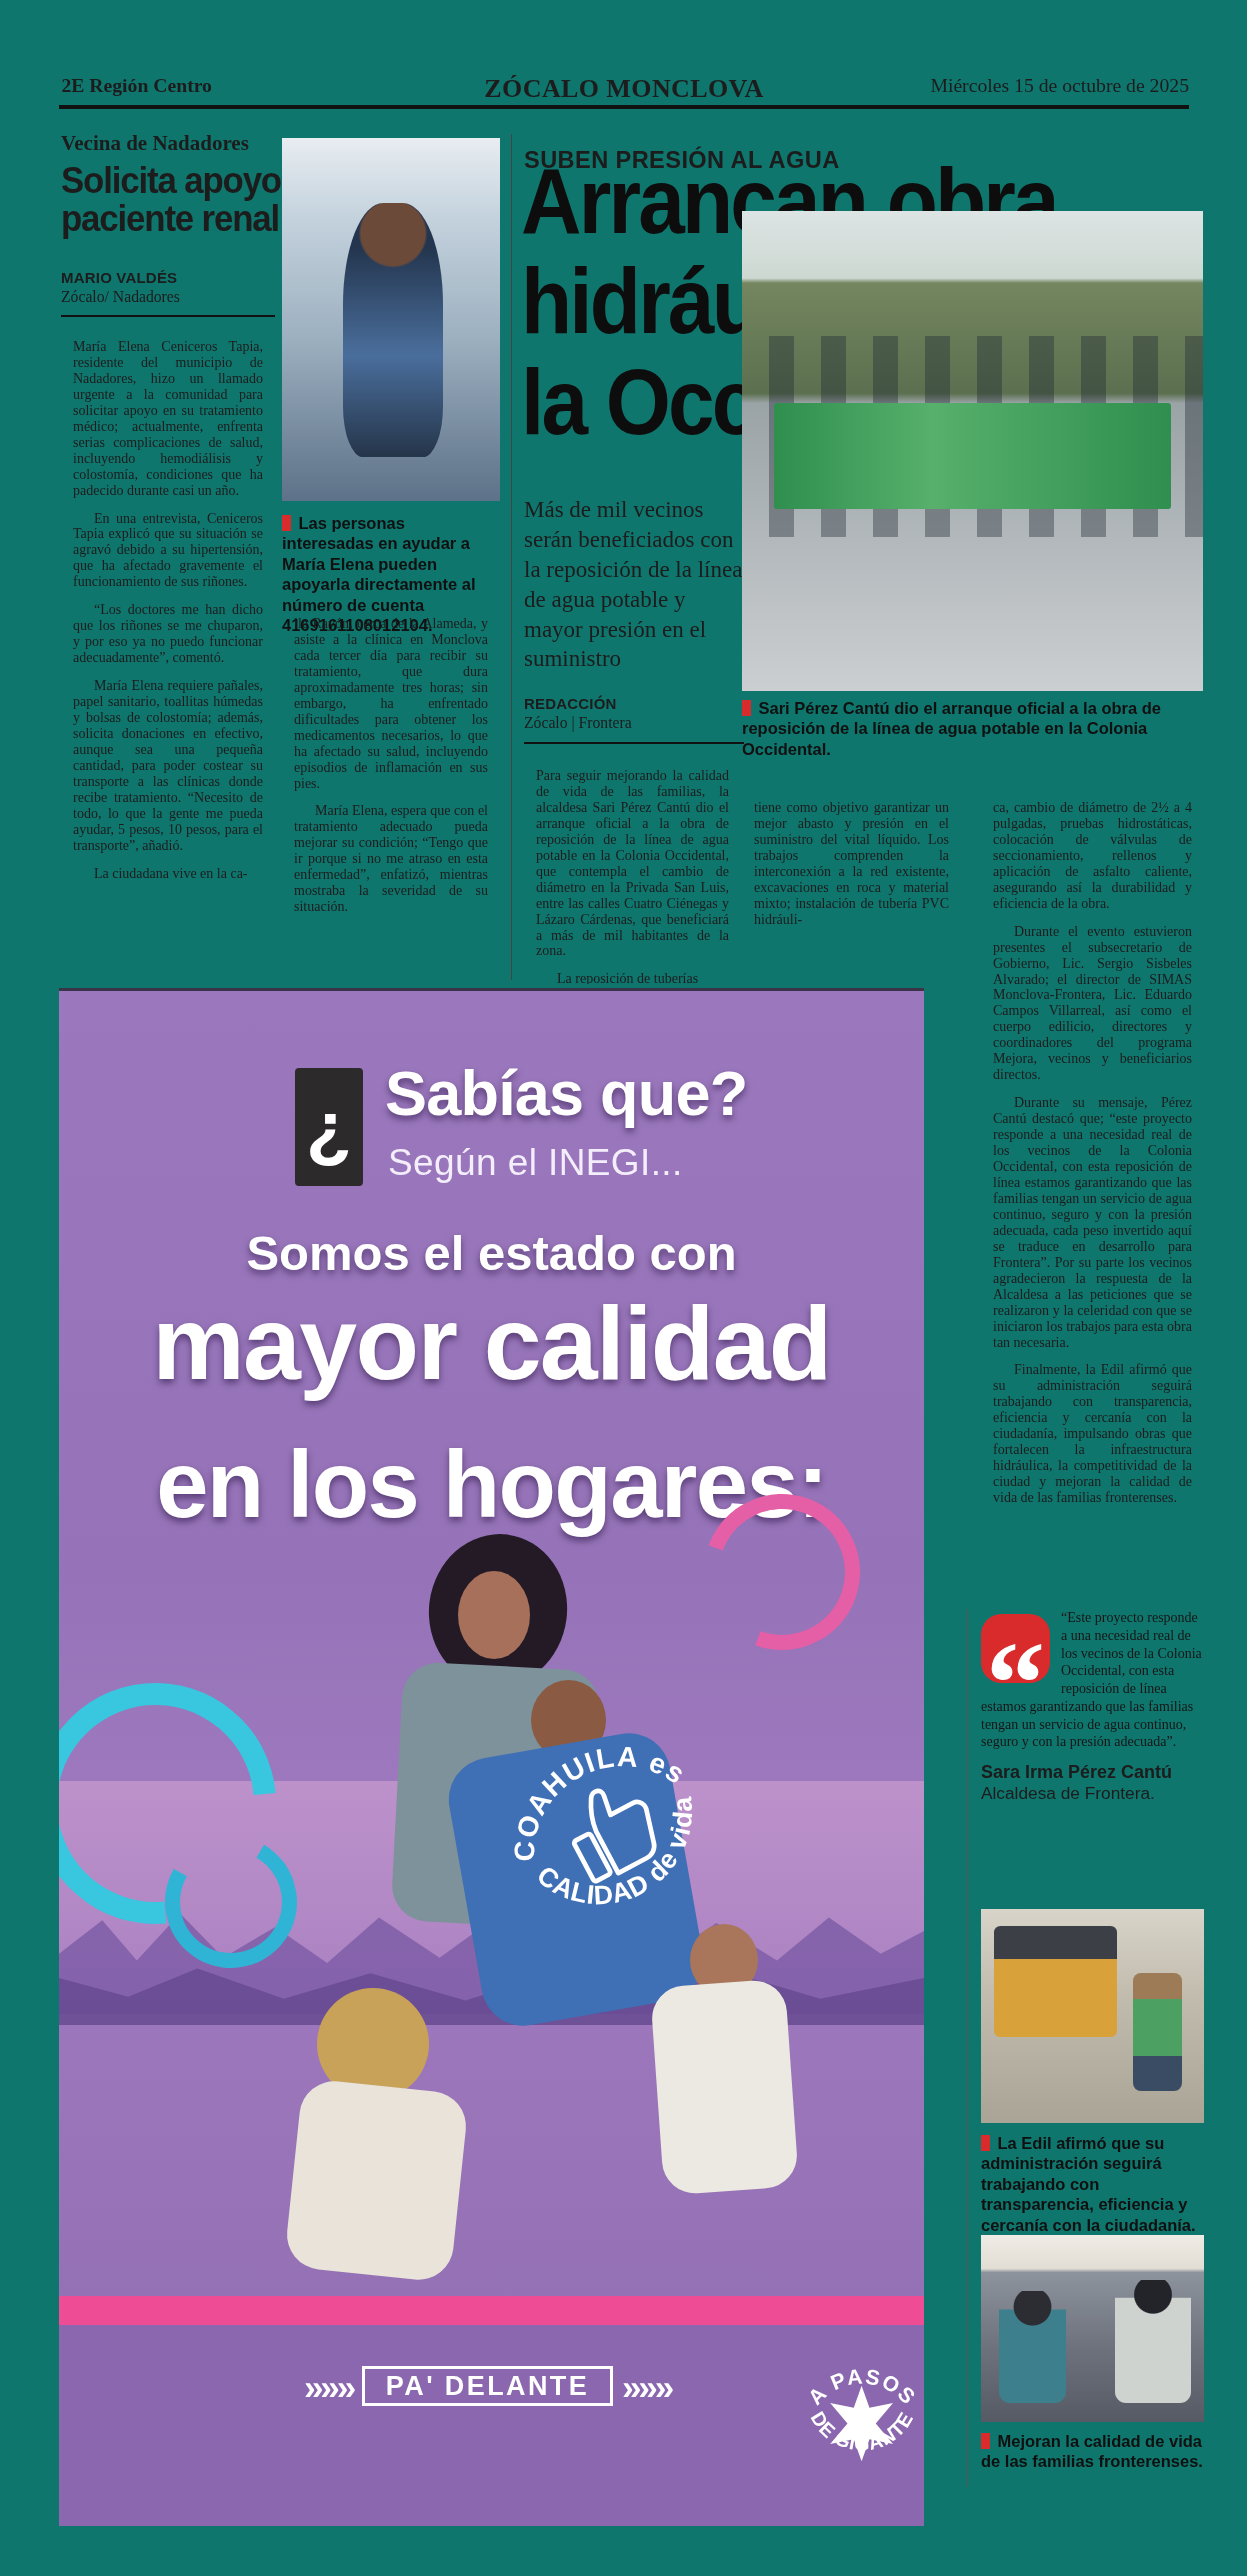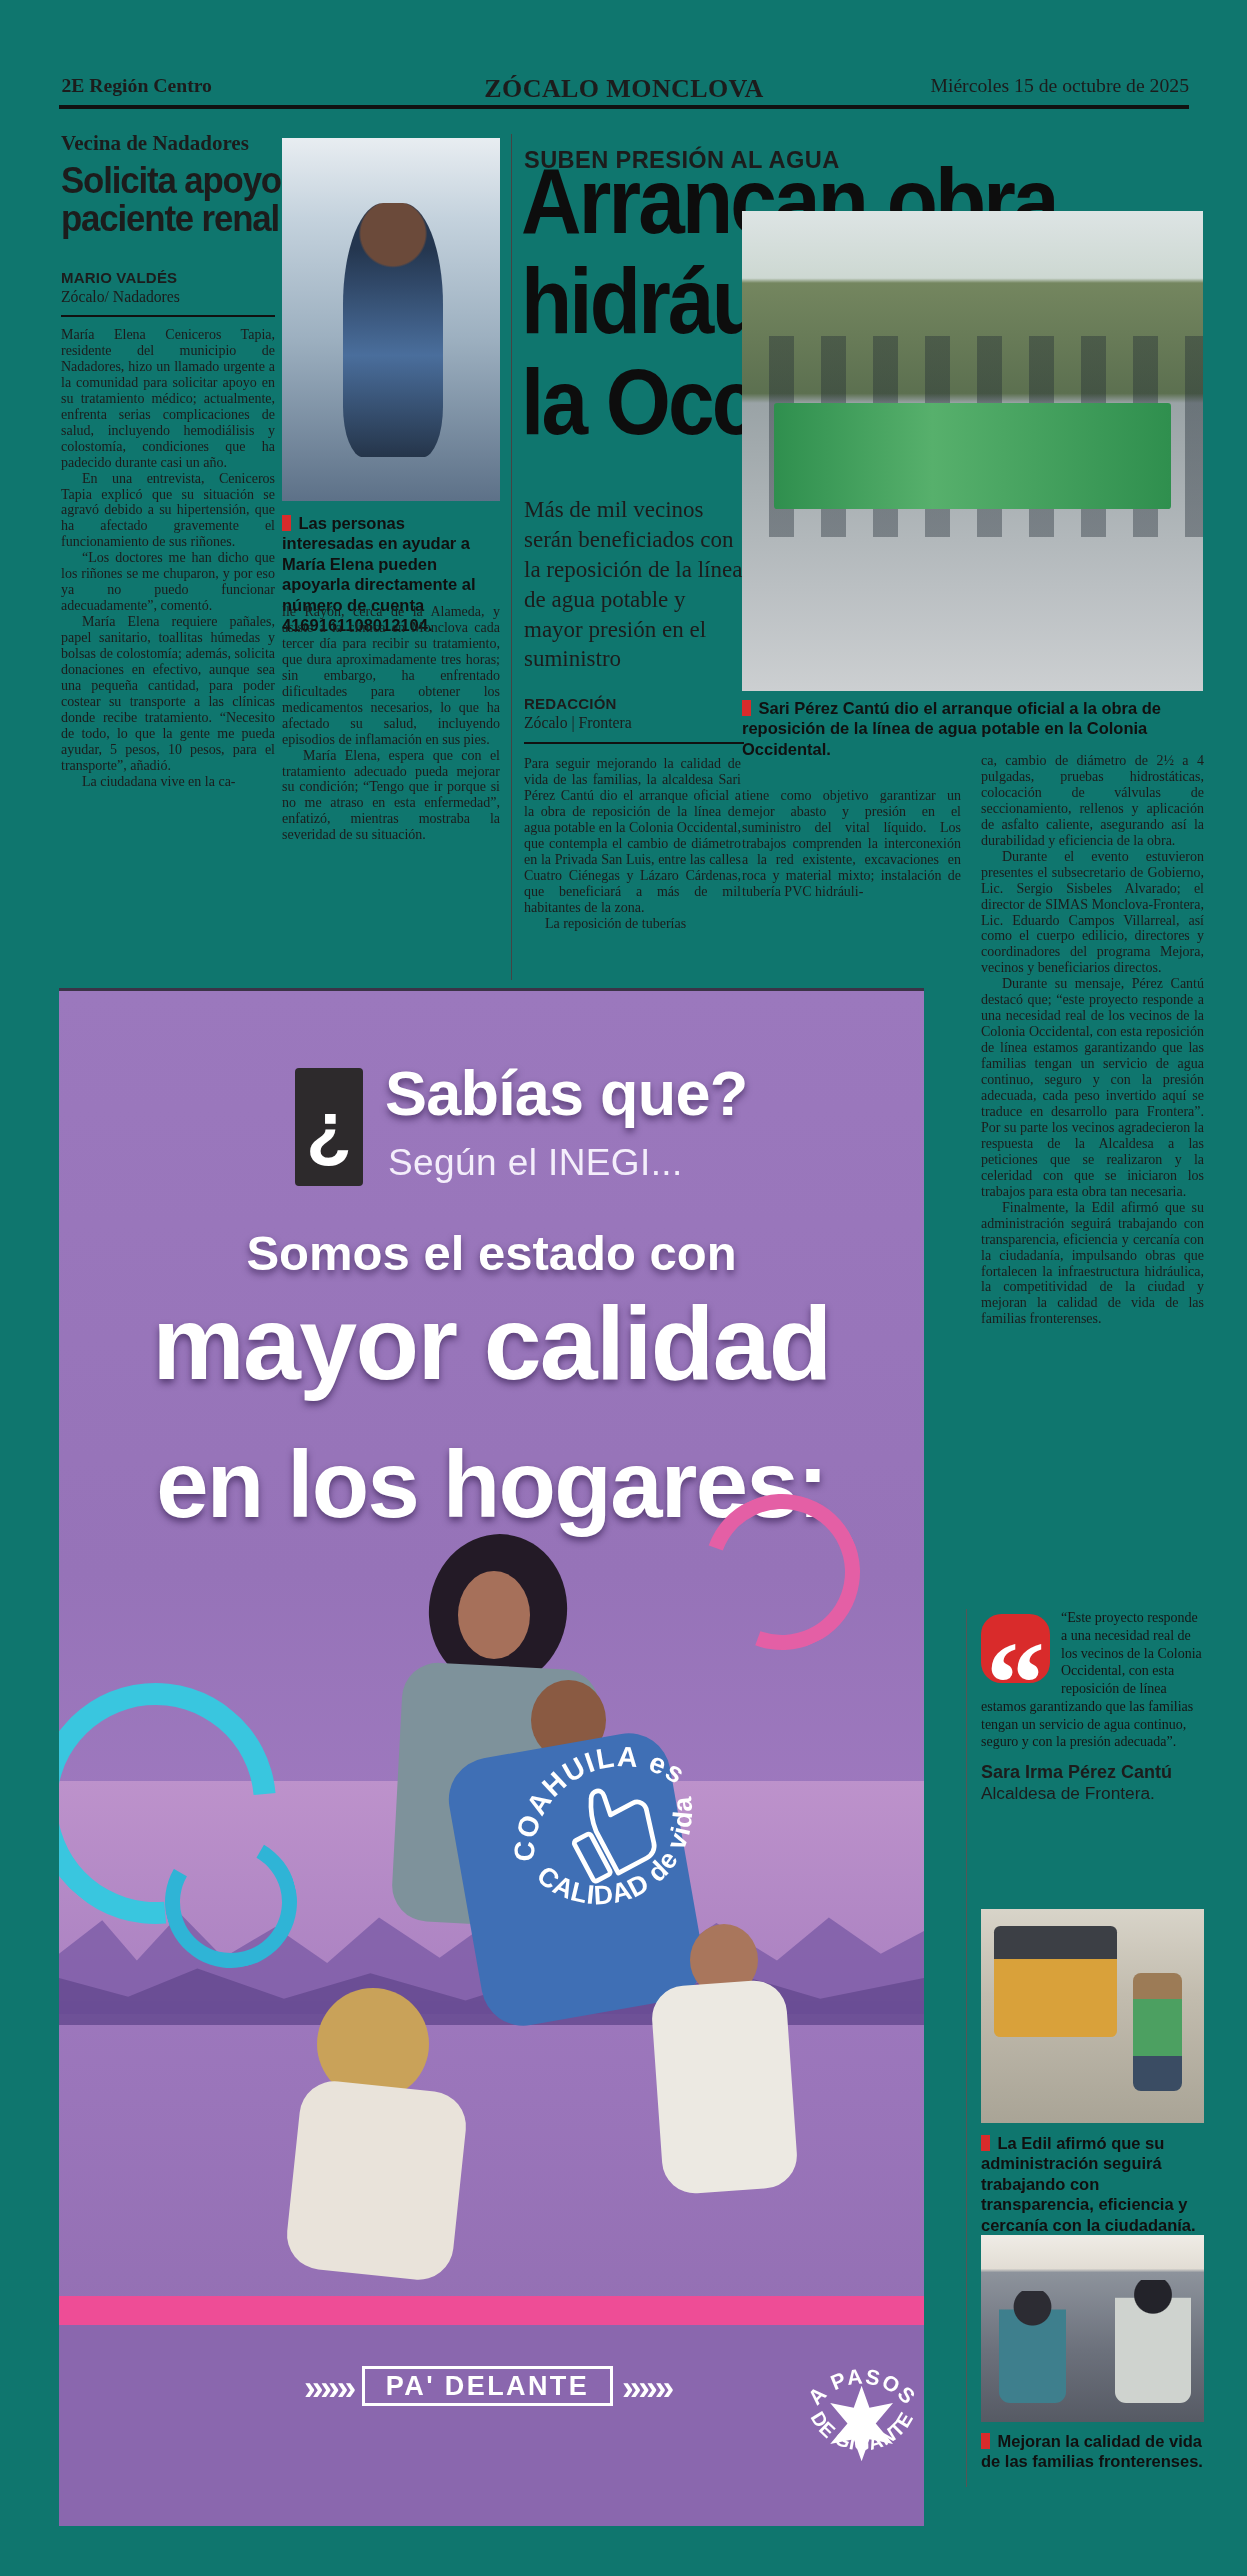--- a/index.html
+++ b/index.html
@@ -17,21 +17,21 @@
   .hdr-rule{left:59px;top:105px;width:1130px;height:3.9px;background:#111;}
 
   
   .kicker{font-weight:bold;font-size:21px;}
   .kicker-main{font-family:"Liberation Sans",sans-serif;font-weight:bold;font-size:23.6px;letter-spacing:0.4px;}
   .headline-sm{font-family:"Liberation Sans",sans-serif;font-weight:bold;font-size:37px;line-height:1.02;letter-spacing:-1.2px;transform:scaleX(.94);transform-origin:left top;}
   .byline{font-family:"Liberation Sans",sans-serif;font-weight:bold;font-size:15px;letter-spacing:0.2px;}
   .byorg{font-size:15.7px;}
   .b-rule{height:1.6px;background:#111;}
   .bodycol{font-size:14px;line-height:1.14;text-align:justify;overflow:hidden;}
-  .bodycol p{margin:0;}
+  .bodycol p{margin:12px;}
   .bodycol p + p{text-indent:1.5em;}
   .caption{font-family:"Liberation Sans",sans-serif;font-weight:bold;font-size:16.5px;line-height:1.24;color:#101010;}
   .cap-bullet{display:inline-block;width:8.6px;height:15.7px;background:#d92b2b;margin-right:7.9px;vertical-align:-1.6px;}
 
   
   .headline-big{font-family:"Liberation Sans",sans-serif;font-weight:bold;font-size:93px;line-height:1.08;
                 letter-spacing:-3.1px;color:#0d0d0d;transform:scaleX(.9);transform-origin:left top;white-space:nowrap;}
   .subhead{font-size:23px;line-height:1.3;}
 
   .v-rule{width:0.8px;background:#444;}
@@ -166,21 +166,21 @@
     <div class="banner"></div>
   </div>
   <div class="abs caption" style="left:742px;top:698px;width:461px;">
     <span class="cap-bullet"></span><span>Sari Pérez Cantú dio el arranque oficial a la obra de reposición de la línea de agua potable en la Colonia Occidental.</span>
   </div>
 
   <div class="abs bodycol" style="left:742px;top:788px;width:219px;height:189px;">
     <p>tiene como objetivo garantizar un mejor abasto y presión en el suministro del vital líquido. Los trabajos comprenden la interconexión a la red existente, excavaciones en roca y material mixto; instalación de tubería PVC hidráuli-</p>
   </div>
 
-  <div class="abs bodycol" style="left:981px;top:753px;width:223px;height:780px;">
+  <div class="abs bodycol" style="left:981px;top:788px;width:223px;height:780px;">
     <p>ca, cambio de diámetro de 2½ a 4 pulgadas, pruebas hidrostáticas, colocación de válvulas de seccionamiento, rellenos y aplicación de asfalto caliente, asegurando así la durabilidad y eficiencia de la obra.</p>
     <p>Durante el evento estuvieron presentes el subsecretario de Gobierno, Lic. Sergio Sisbeles Alvarado; el director de SIMAS Monclova-Frontera, Lic. Eduardo Campos Villarreal, así como el cuerpo edilicio, directores y coordinadores del programa Mejora, vecinos y beneficiarios directos.</p>
     <p>Durante su mensaje, Pérez Cantú destacó que; “este proyecto responde a una necesidad real de los vecinos de la Colonia Occidental, con esta reposición de línea estamos garantizando que las familias tengan un servicio de agua continuo, seguro y con la presión adecuada, cada peso invertido aquí se traduce en desarrollo para Frontera”. Por su parte los vecinos agradecieron la respuesta de la Alcaldesa a las peticiones que se realizaron y la celeridad con que se iniciaron los trabajos para esta obra tan necesaria.</p>
     <p>Finalmente, la Edil afirmó que su administración seguirá trabajando con transparencia, eficiencia y cercanía con la ciudadanía, impulsando obras que fortalecen la infraestructura hidráulica, la competitividad de la ciudad y mejoran la calidad de vida de las familias fronterenses.</p>
   </div>
 
   <div class="abs" style="left:981px;top:1609px;width:223px;">
     <div class="pq-badge">
         <span>“</span>
       </div>

